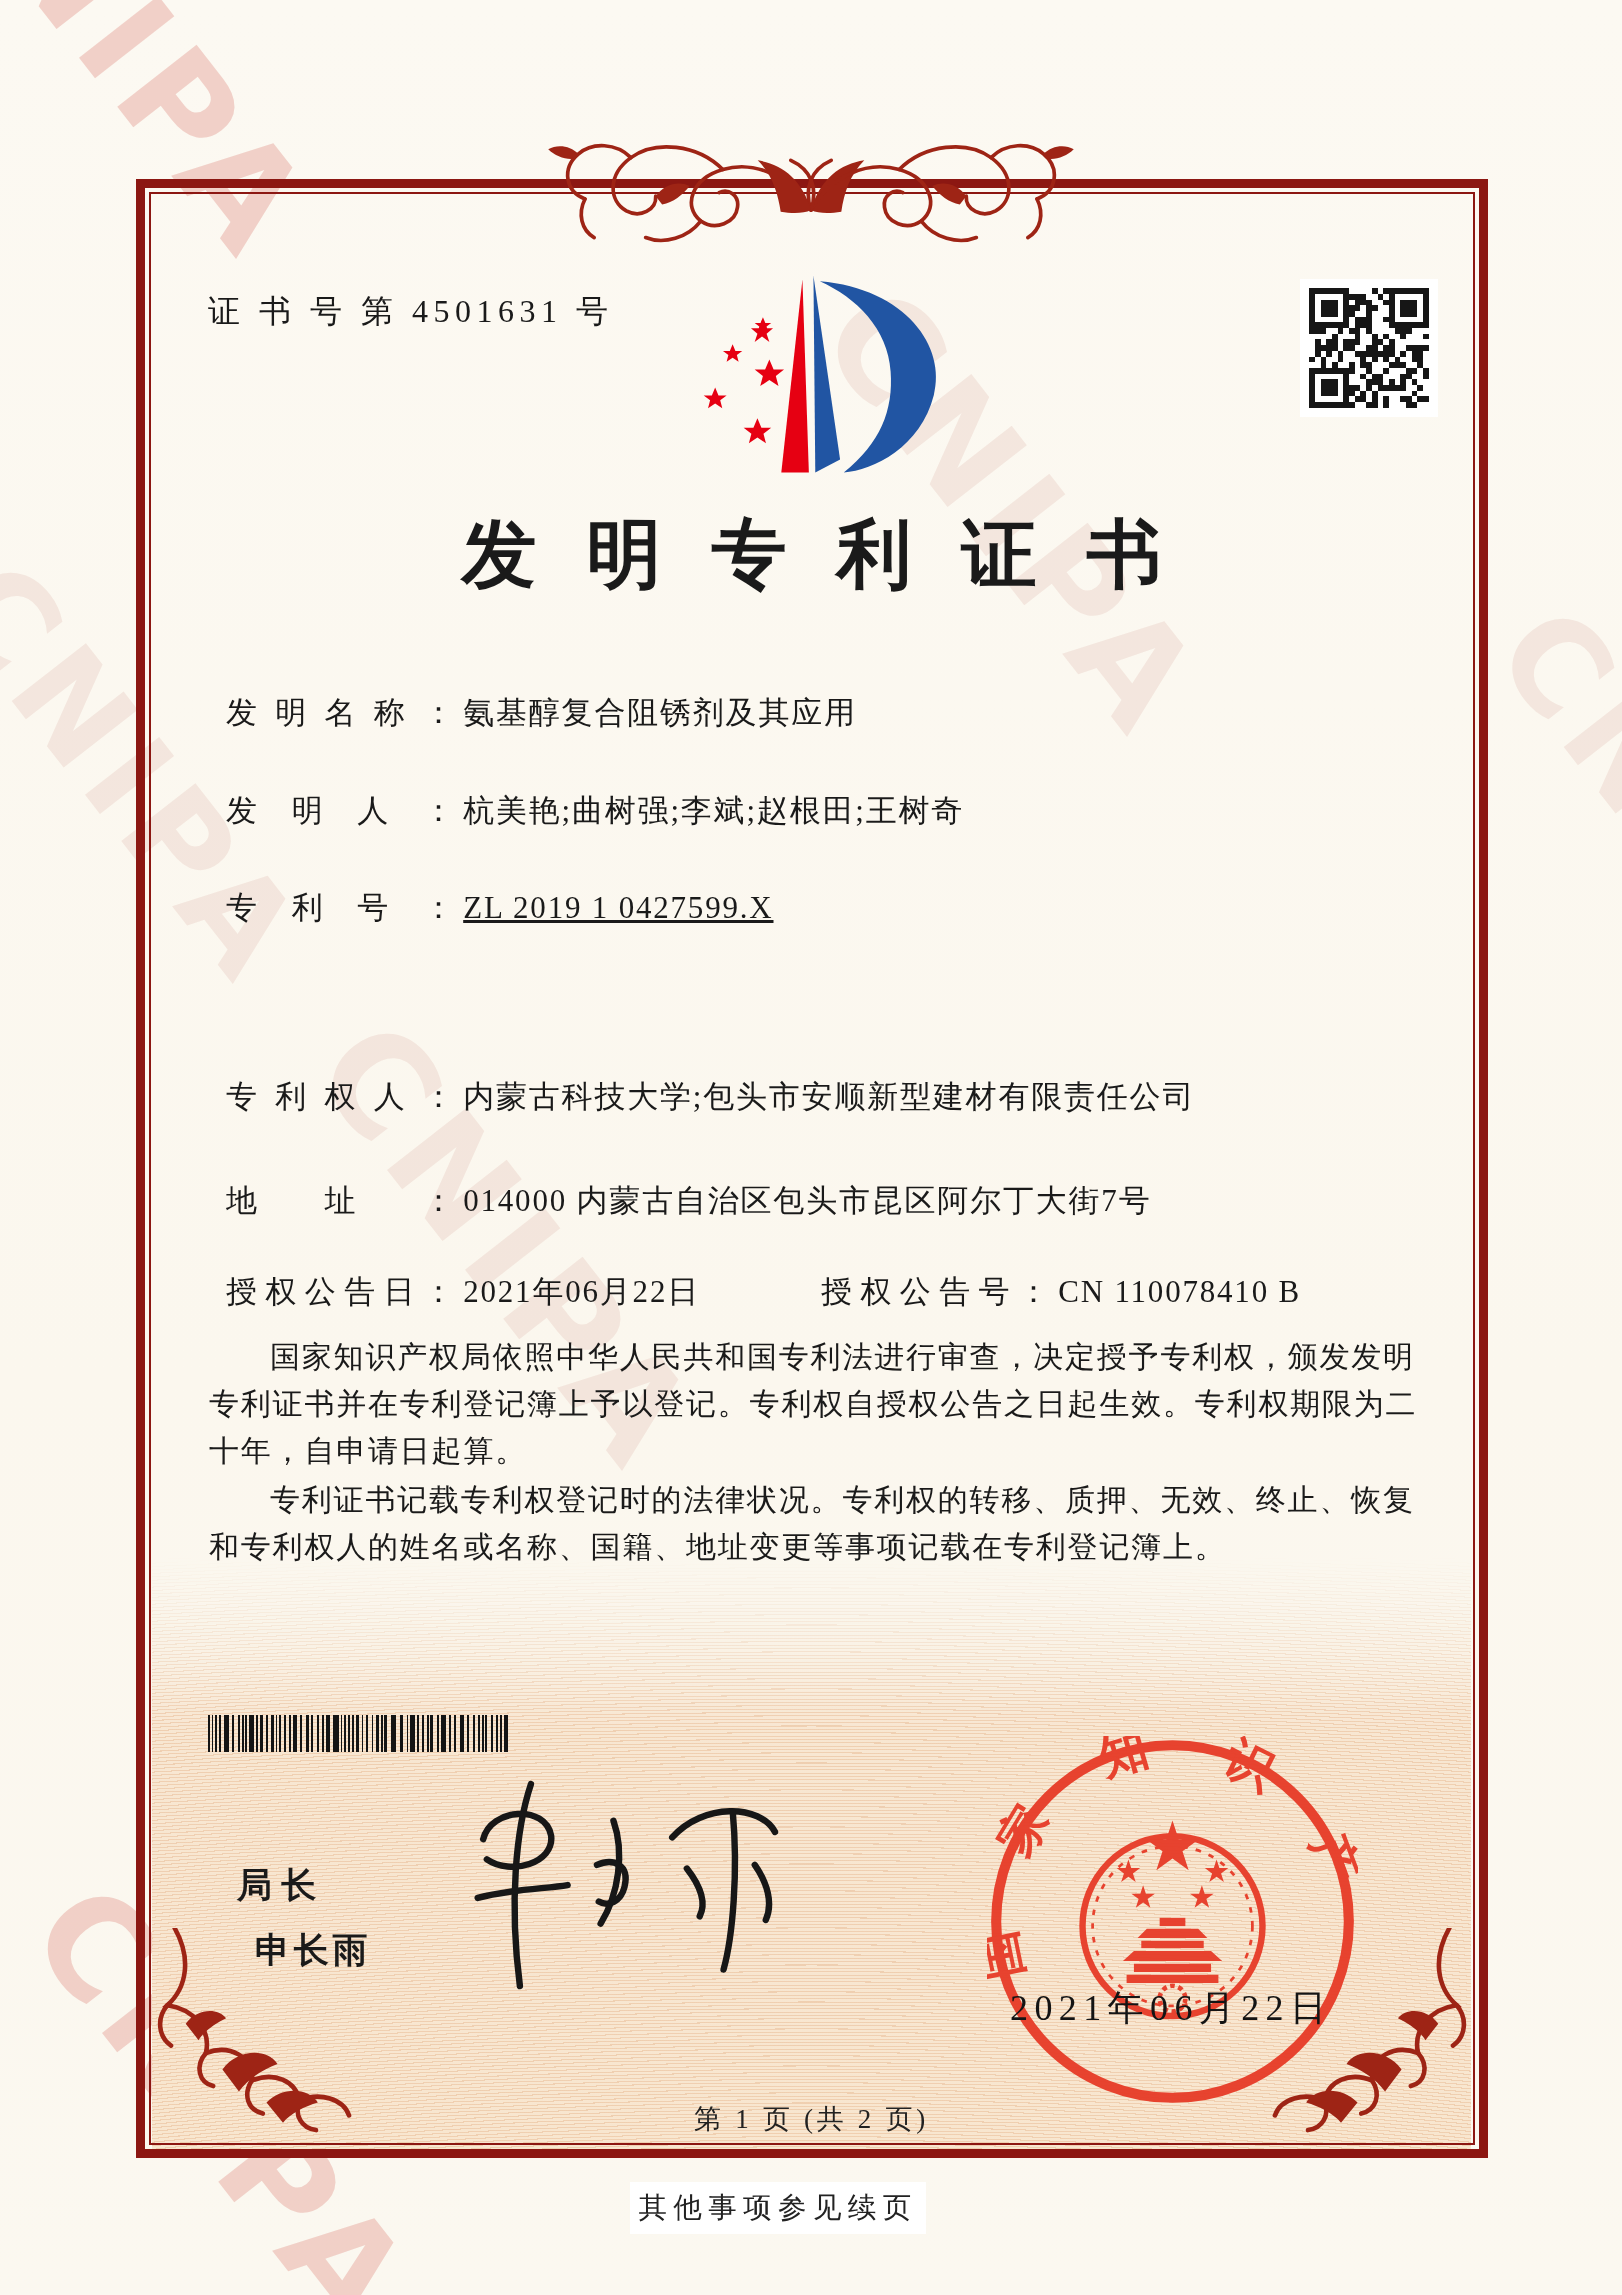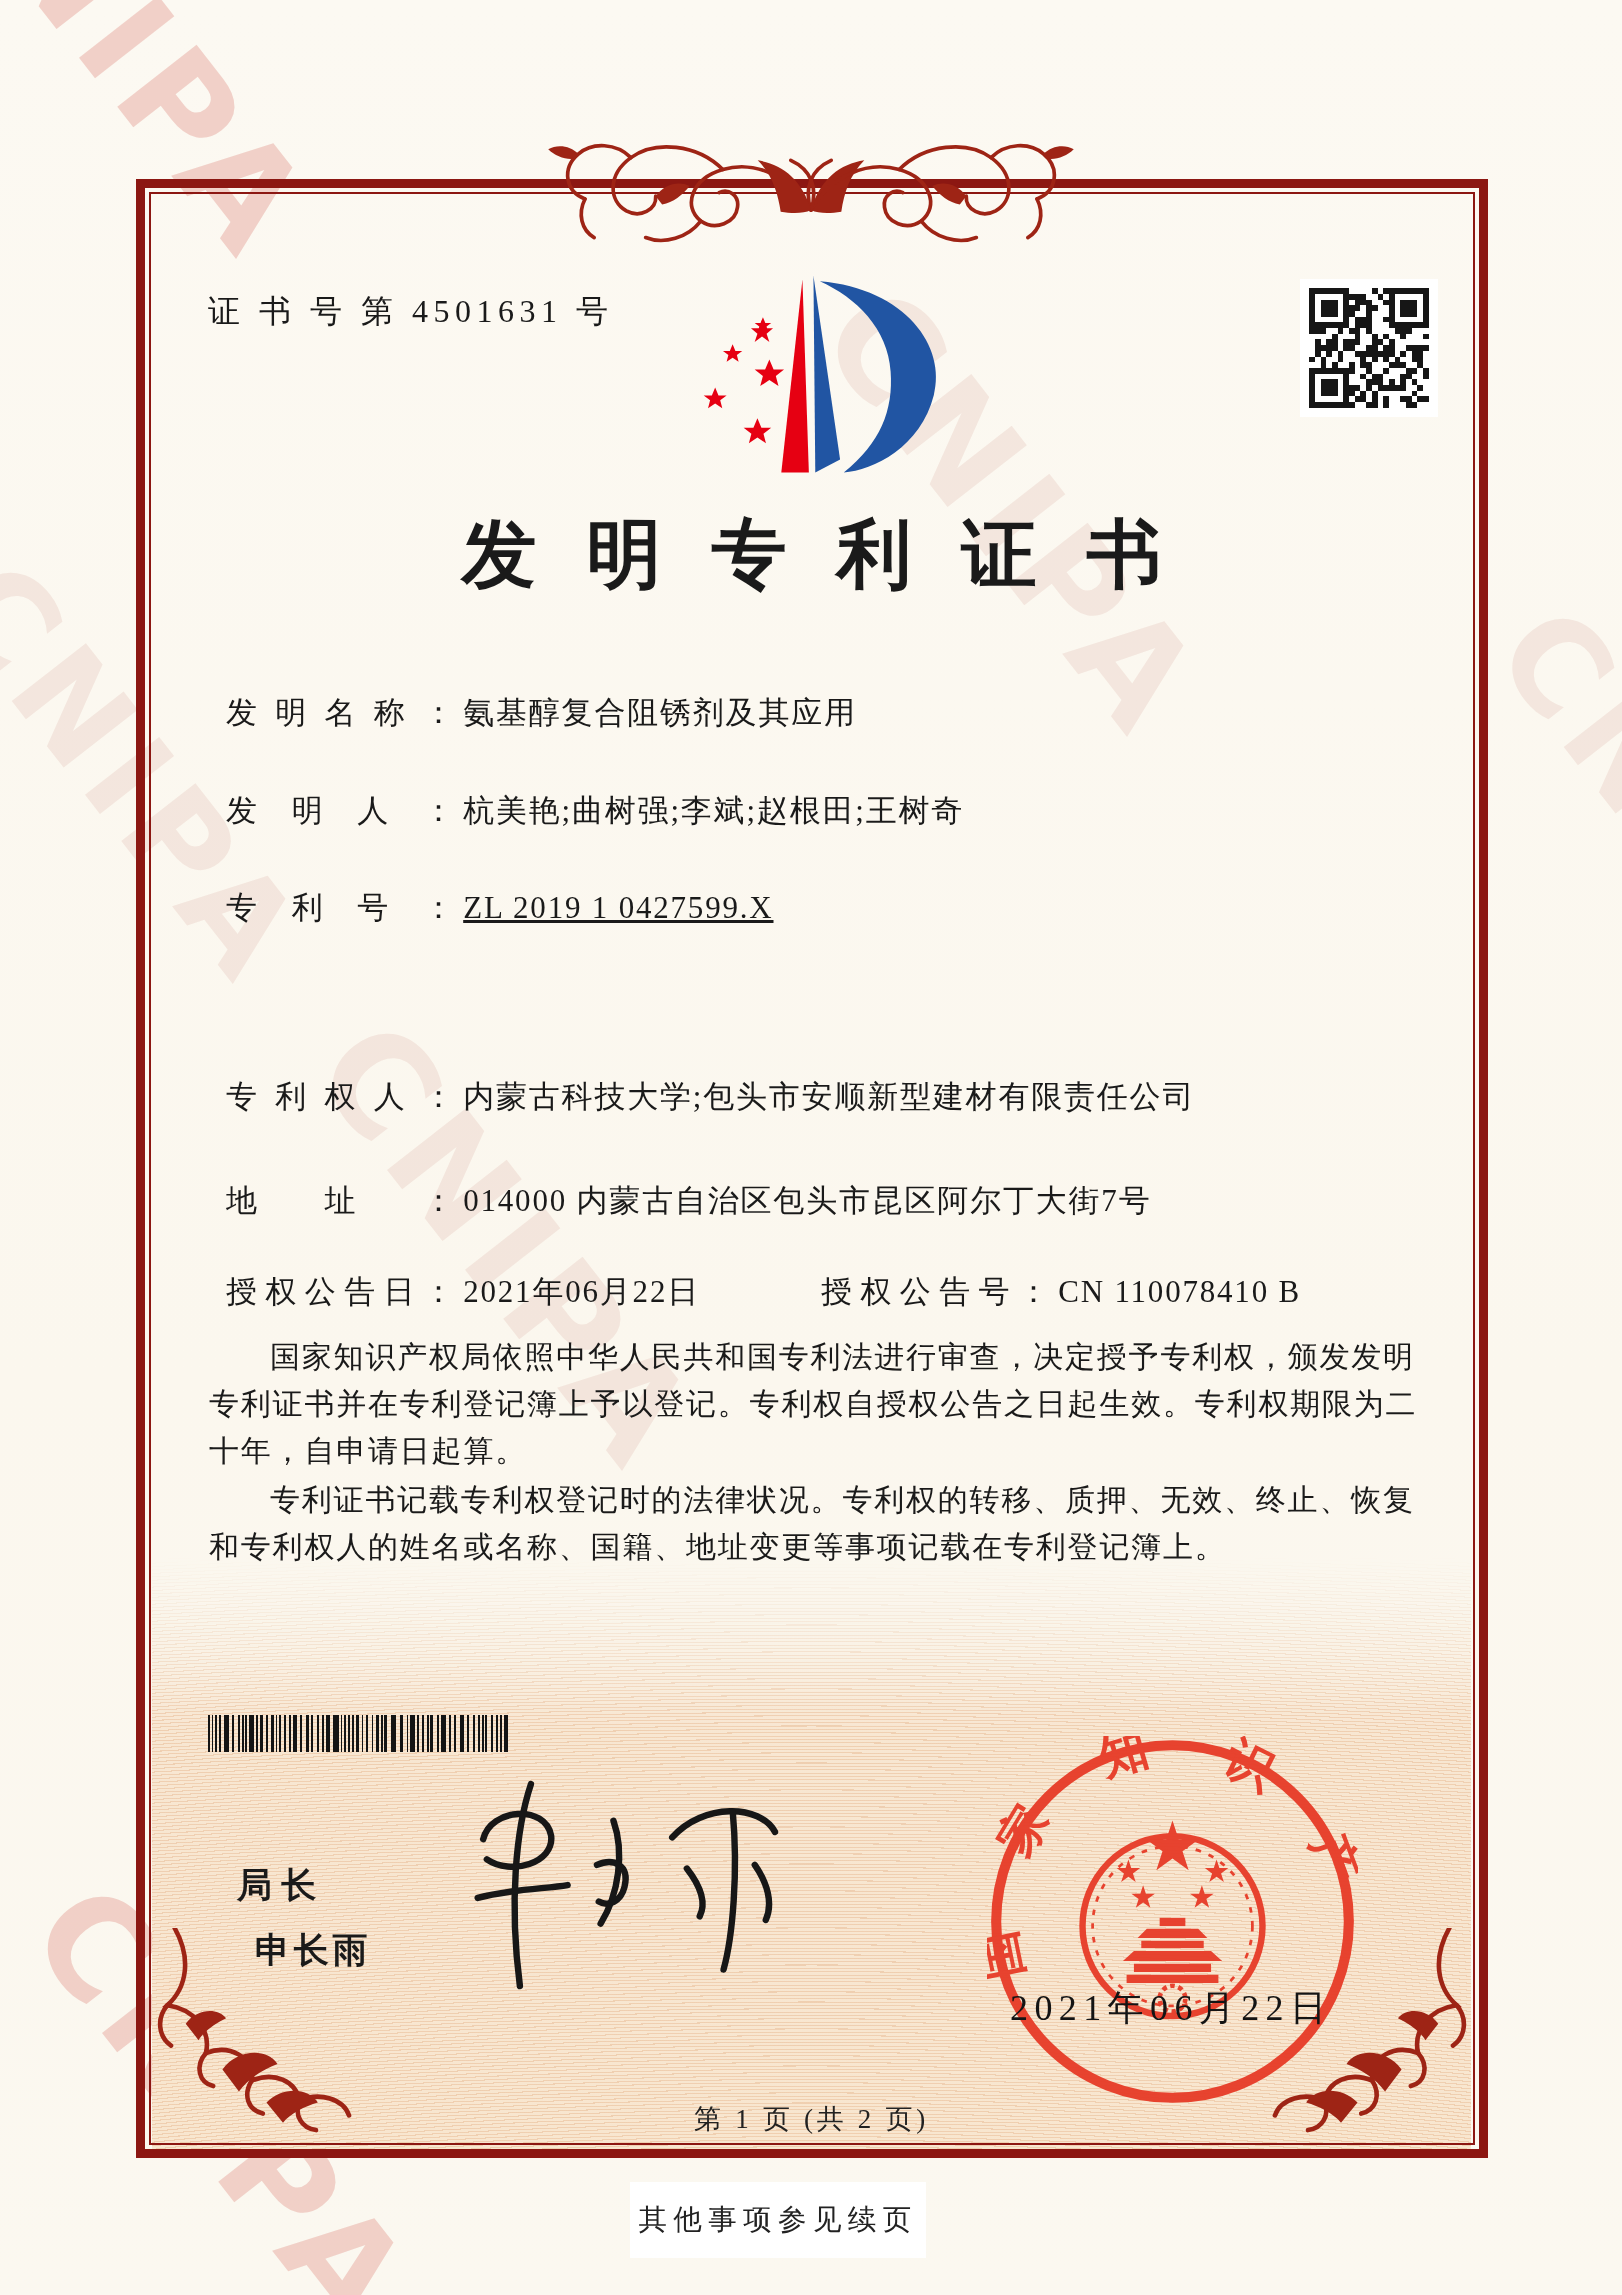--- a/index.html
+++ b/index.html
@@ -53,21 +53,21 @@
   .officer-title{position:absolute; left:237px; top:1862px; font-size:35px; font-weight:bold;
            font-family:"Liberation Sans","DejaVu Sans",sans-serif; letter-spacing:9.2px;}
   .officer-name{position:absolute; left:237px; top:1927px; font-size:35px; font-weight:bold;
            font-family:"Liberation Sans","DejaVu Sans",sans-serif; letter-spacing:3.7px;margin-left:18px;}
   .signature{position:absolute; left:452px; top:1771px;}
   .seal{position:absolute; left:987px; top:1736px; opacity:.95;}
   .seal-date{position:absolute; left:1010px; top:1984px; width:331px; font-size:36px;
              letter-spacing:6.4px; color:#141414; white-space:nowrap;}
   .page-indicator{position:absolute; top:2101px; left:0; width:100%; text-align:center;
              font-size:27px; letter-spacing:3.7px; color:#222;}
-  .cont-box{position:absolute; left:630px; top:2182px; width:296px; height:76px;
+  .cont-box{position:absolute; left:630px; top:2182px; width:296px; height:52px;
              background:#ffffff; display:flex; align-items:center; justify-content:center;}
   .cont-box span{font-size:28.5px; letter-spacing:6.4px; color:#222;}
 </style>
 </head>
 <body>
 
 <div class="page">
 
   <div class="wm" style="left:-138px; top:-46px;  font-size:138px;">CNIPA</div>
   <div class="wm" style="left:1460px; top:-83px;  font-size:129px;">CNIPA</div>

